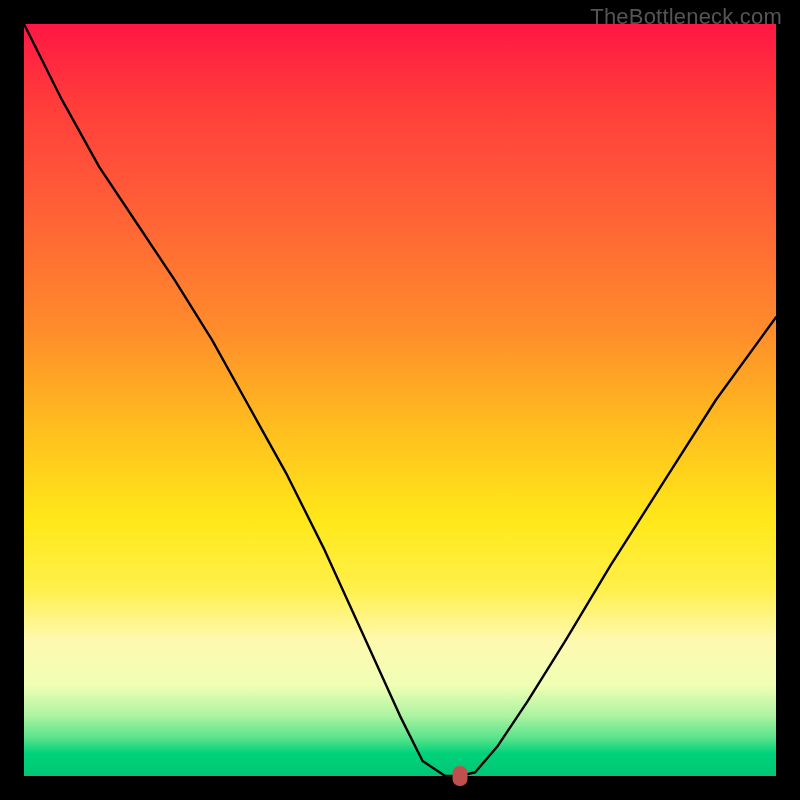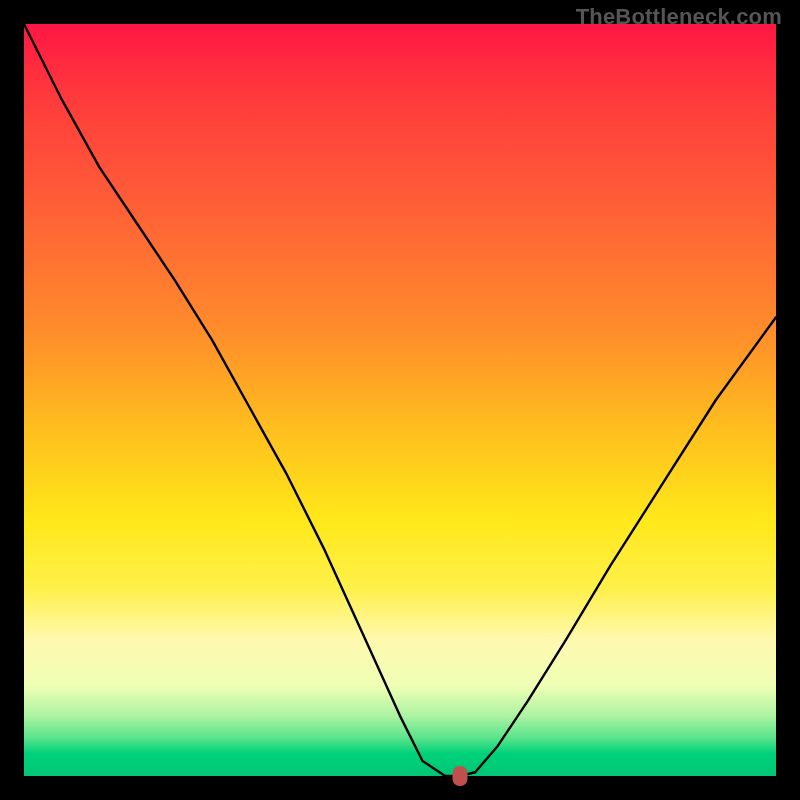--- a/index.html
+++ b/index.html
@@ -16,21 +16,21 @@
     width: 800px;
     height: 800px;
     background: #000000;
   }
   .watermark {
     position: absolute;
     top: 4px;
     right: 18px;
     color: #555555;
     font-size: 22px;
-    font-weight: 700;
+    font-weight: 400;
     letter-spacing: 0.2px;
     z-index: 5;
   }
   .plot-area {
     position: absolute;
     left: 24px;
     top: 24px;
     width: 752px;
     height: 752px;
     background: linear-gradient(

